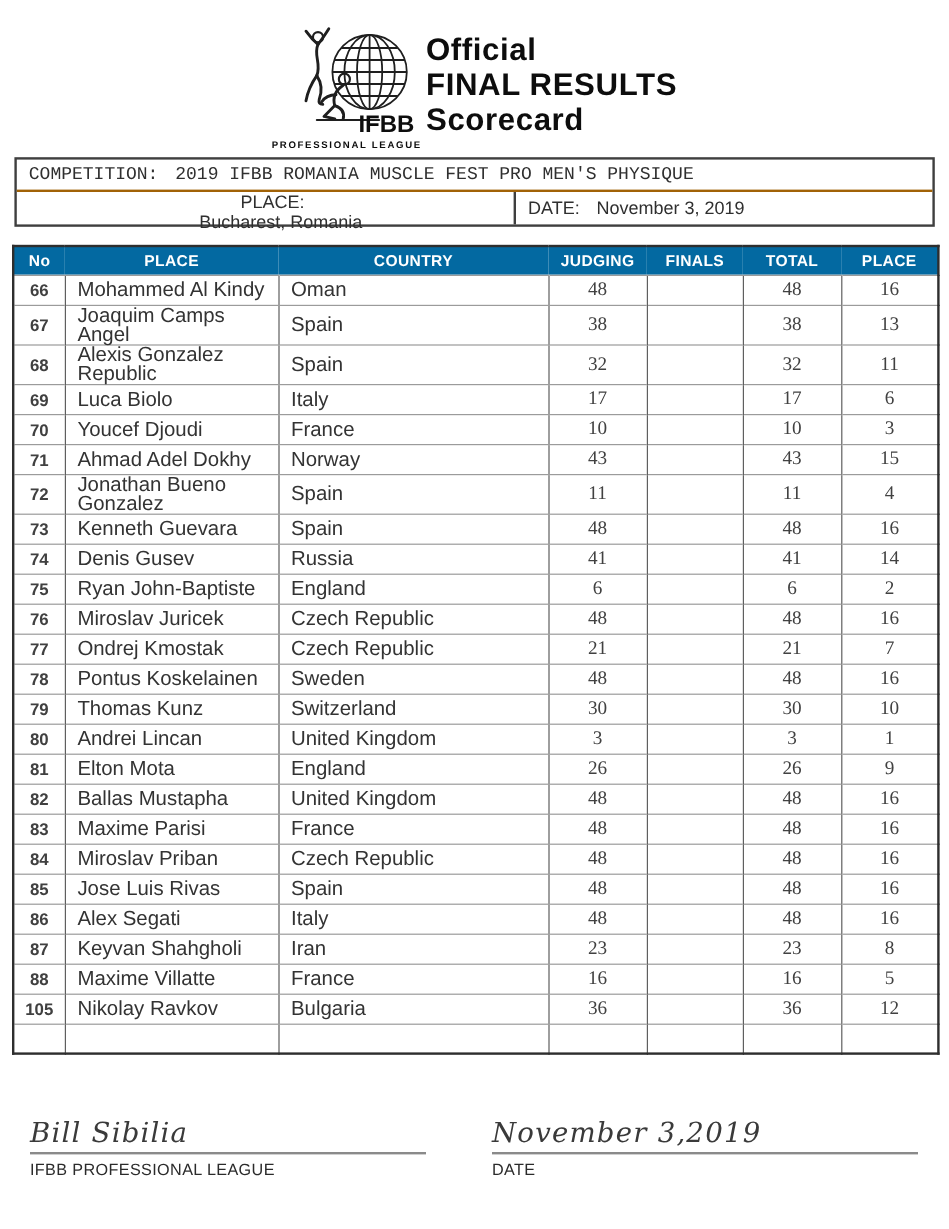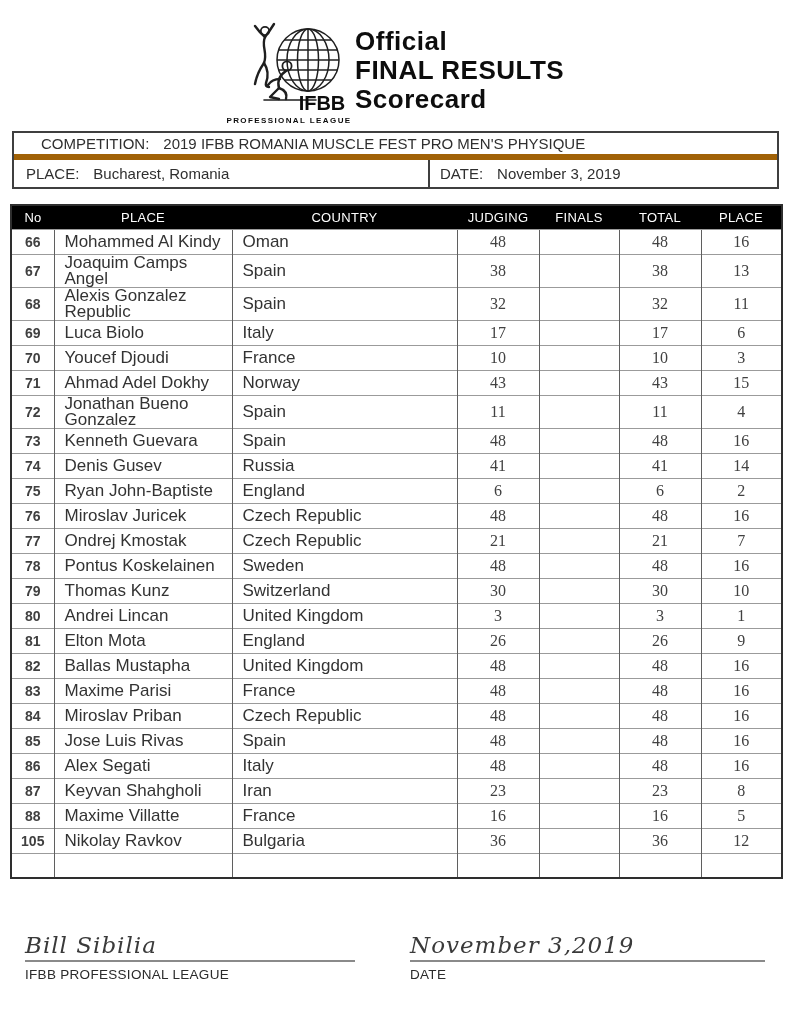--- a/index.html
+++ b/index.html
@@ -23,40 +23,40 @@
   }
 
   
   .comp-box {
     position: absolute; left: 12px; top: 131px; width: 767px;
     border: 2px solid #3f3f3f;
     font-size: 15px; color: #2f2f2f;
   }
   .comp-row1 {
     height: 27px; display: flex; align-items: center;
-    border-bottom: 6px solid #a16207; padding-left: 27px;
+    border-bottom: 2px solid #a16207; padding-left: 10px; font-family: Liberation Mono, monospace;
   }
   .comp-row2 { height: 27px; display: flex; }
   .comp-cell-place {
     width: 416px; display: flex; align-items: center;
-    border-right: 2px solid #3f3f3f; padding-left: 12px;
+    border-right: 2px solid #3f3f3f; padding-left: 12px; flex-direction: column;
   }
   .comp-cell-date { flex: 1; display: flex; align-items: center; padding-left: 10px; }
   .comp-label { font-weight: normal; }
   .comp-value { margin-left: 14px; }
 
   
   .table-wrap { position: absolute; left: 10px; top: 204px; width: 771px; }
   table.results {
     border-collapse: collapse; table-layout: fixed; width: 771px;
     border: 2px solid #2e2e2e;
   }
   table.results thead th {
-    background: #000000; color: #ffffff;
-    font-size: 13px; font-weight: normal; letter-spacing: 0.3px;
+    background: #0369a1; color: #ffffff;
+    font-size: 13px; font-weight: bold; letter-spacing: 0.3px;
     height: 24px; text-align: center; border: none;
   }
   table.results tbody td {
     height: 25px;
     border-top: 1px solid #9b9b9b;
     border-left: 1px solid #5f5f5f;
     background: #ffffff;
     vertical-align: middle;
   }
   table.results tbody td:first-child { border-left: none; }

